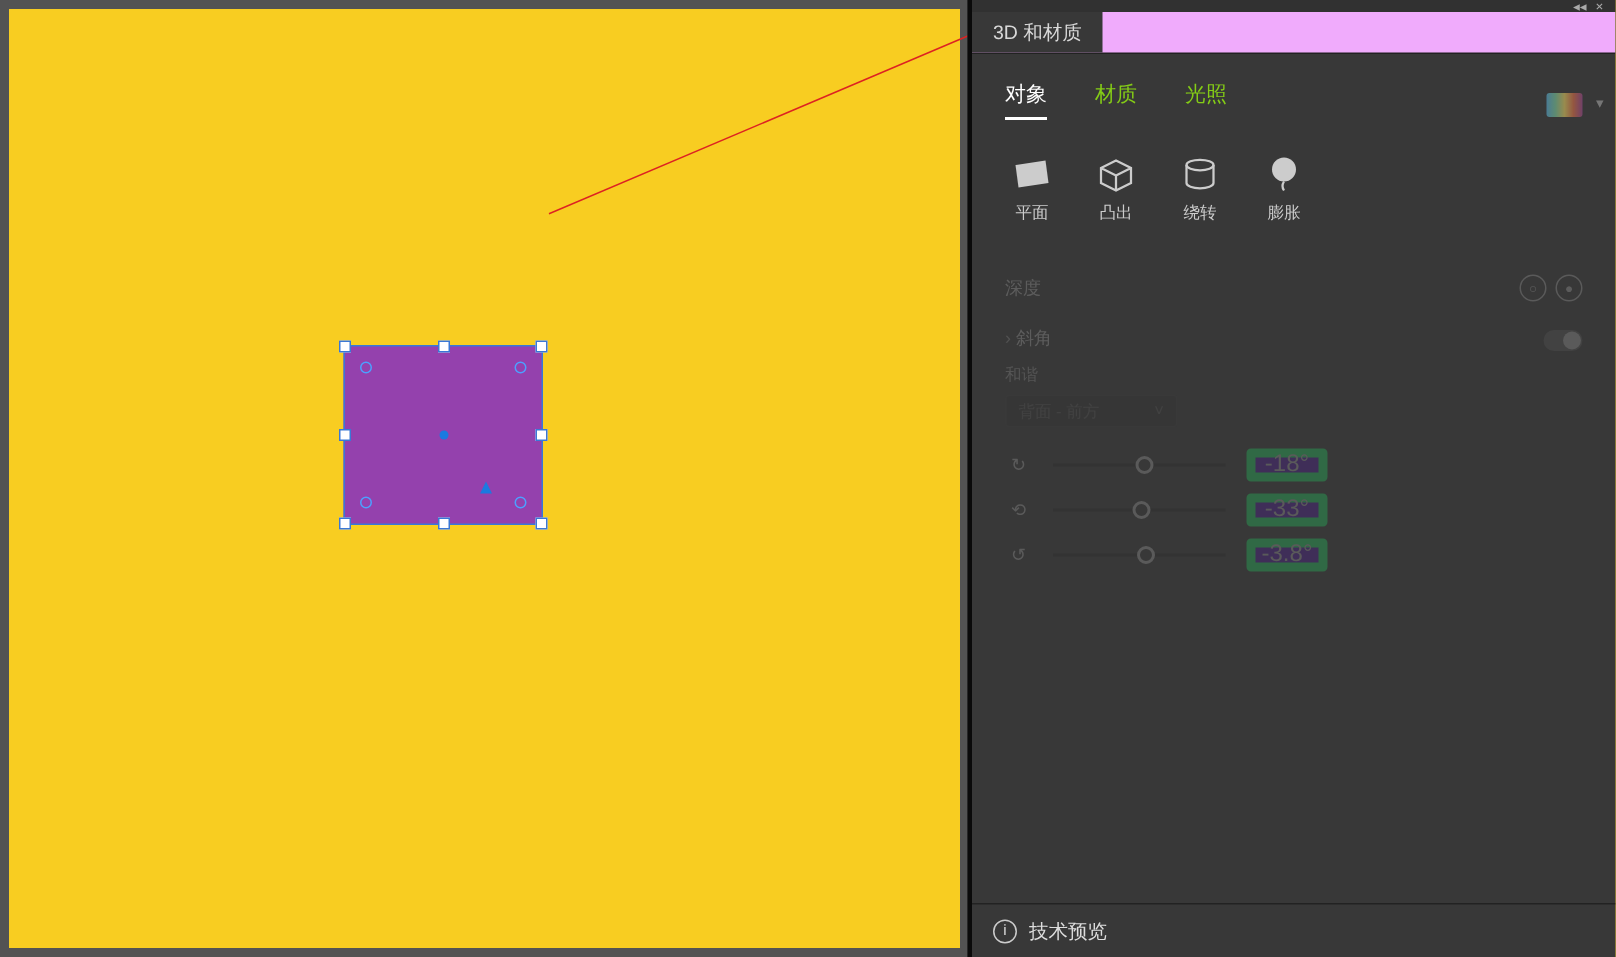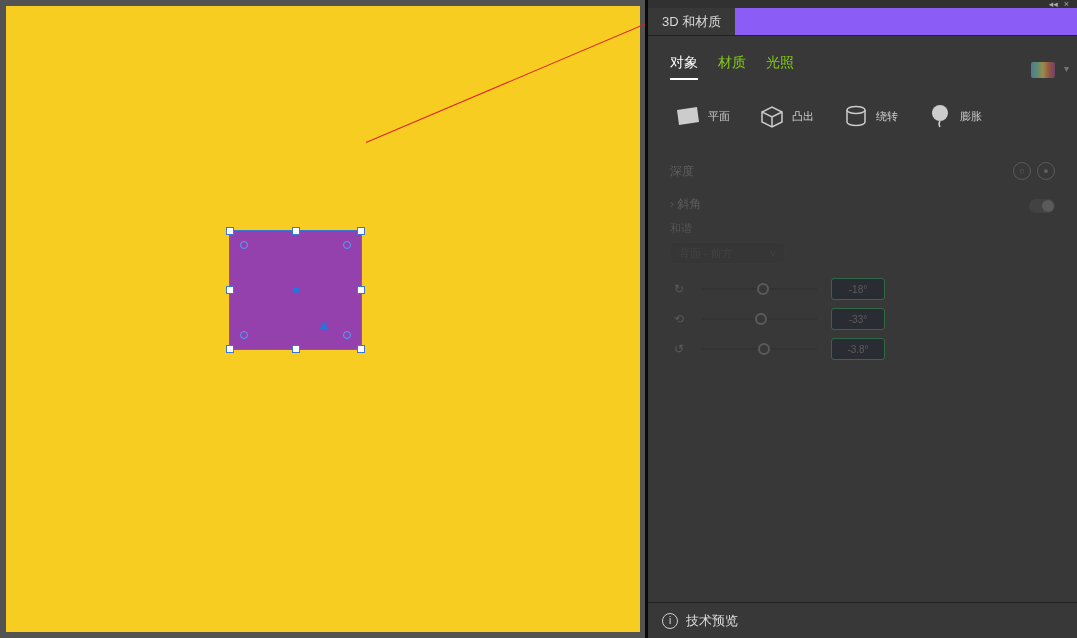--- a/index.html
+++ b/index.html
@@ -15,46 +15,46 @@
 .handle.mr { right: -4px; top: 50%; transform: translateY(-50%); }
 .anchor { position: absolute; width: 8px; height: 8px; border: 1.5px solid #4da0ff; border-radius: 50%; }
 .anchor.tl { left: 10px; top: 10px; } .anchor.tr { right: 10px; top: 10px; }
 .anchor.bl { left: 10px; bottom: 10px; } .anchor.br { right: 10px; bottom: 10px; }
 .center-dot { position: absolute; left: 50%; top: 50%; width: 6px; height: 6px; background: #1b7ae0; border-radius: 50%; transform: translate(-50%,-50%); }
 .tri { position: absolute; left: 90px; top: 90px; width: 0; height: 0; border-left: 4px solid transparent; border-right: 4px solid transparent; border-bottom: 8px solid #1b7ae0; }
 .arrow-line { position: absolute; left: 360px; top: 136px; width: 370px; height: 1px; background: #d22; transform-origin: left center; transform: rotate(-23deg); }
 .arrow-line:after { content:''; position:absolute; right:-2px; top:-3px; border-left:8px solid #d22; border-top:4px solid transparent; border-bottom:4px solid transparent; }
 .panel { position: absolute; right: 0; top: 0; width: 432px; height: 638px; background: #383838; border-left: 3px solid #0a0a0a; display: flex; flex-direction: column; }
 .panel-topbar { height: 8px; background: #313131; display:flex; justify-content:flex-end; align-items:center; padding-right:8px; gap:6px; font-size:9px; color:#aaa; }
-.panel-tabs { display: flex; height: 28px; align-items: center; background: #8b5cf6; border-bottom: 1px solid #222; }
+.panel-tabs { display: flex; height: 28px; align-items: center; background: #f0abfc; border-bottom: 1px solid #222; }
 .panel-tab { padding: 0 14px; height: 100%; display: flex; align-items: center; font-size: 13px; color: #d8d8d8; cursor: pointer; }
 .panel-tab.active { background: #383838; }
 .panel-body { flex: 1; padding: 18px 22px 0 22px; color: #a0a0a0; font-size: 12px; overflow: hidden; }
-.subtabs { display: flex; gap: 20px; margin-bottom: 20px; }
+.subtabs { display: flex; gap: 32px; margin-bottom: 20px; }
 .subtab { font-size: 14px; color: #84cc16; cursor: pointer; padding-bottom: 6px; }
 .subtab.active { color: #fff; border-bottom: 2px solid #fff; }
 .section-label { font-size: 11px; color: #b5b5b5; margin-bottom: 12px; }
 .type-row { display: flex; gap: 20px; margin-bottom: 22px; }
-.type-btn { display: flex; flex-direction: row; align-items: center; gap: 6px; cursor: pointer; padding: 4px; }
+.type-btn { display: flex; flex-direction: column; align-items: center; gap: 6px; cursor: pointer; padding: 4px; }
 .type-icon { width: 28px; height: 24px; display:flex; align-items:center; justify-content:center; color:#ccc; }
 .type-lbl { font-size: 11px; color: #ccc; }
 .row-dim { display: flex; justify-content: space-between; align-items: flex-end; padding: 8px 0; opacity: .35; font-size: 12px; }
 .circle-pair { display:flex; gap:6px; }
 .circ { width:18px; height:18px; border:1.5px solid #999; border-radius:50%; display:flex; align-items:center; justify-content:center; font-size:9px; }
 .toggle { width:26px; height:14px; border-radius:8px; background:#555; position:relative; }
 .toggle:after { content:''; position:absolute; right:1px; top:1px; width:12px; height:12px; background:#999; border-radius:50%; }
 .disclosure:before { content:'›'; display:inline-block; transform: rotate(90deg); margin-right:6px; opacity:.4; }
 .disclosure { opacity:.35; padding:8px 0; font-size:12px; }
 .preset-select { width:115px; height:22px; background:#2e2e2e; border:1px solid #444; border-radius:3px; display:flex; align-items:center; padding:0 8px; font-size:11px; color:#888; opacity:.35; justify-content:space-between; margin-top:6px; }
 .slider-group { opacity:.35; margin-top:10px; }
 .slider-row { display:flex; align-items:center; gap:14px; height:30px; }
 .slider-icon { width:18px; height:18px; display:flex; align-items:center; justify-content:center; color:#999; }
 .slider-track { flex:0 0 115px; height:2px; background:#2a2a2a; position:relative; }
 .slider-thumb { position:absolute; top:-5px; width:12px; height:12px; border:2px solid #999; border-radius:50%; background:#383838; }
-.slider-val { width:54px; height:22px; background:#0f172a; border:1px solid #22c55e; border-radius:3px; display:flex; align-items:center; justify-content:center; font-size:10px; color:#999; }
+.slider-val { width:54px; height:22px; background:#4c1d95; border:6px solid #22c55e; border-radius:3px; display:flex; align-items:center; justify-content:center; font-size:16px; color:#999; }
 .panel-footer { height: 36px; border-top: 1px solid #222; display:flex; align-items:center; padding:0 14px; gap:8px; font-size:13px; color:#ddd; }
 .info-icon { width:16px; height:16px; border:1.5px solid #ccc; border-radius:50%; display:flex; align-items:center; justify-content:center; font-size:10px; }
 .gradient-icon { position:absolute; right:22px; top:62px; width:24px; height:16px; background: linear-gradient(90deg,#5ab3e0,#7dd0a0,#e8d060,#e07048,#a04890); border-radius:2px; opacity:.55; }
 .gradient-icon:after { content:'▾'; position:absolute; right:-14px; top:1px; font-size:10px; color:#aaa; }
 </style>
 </head>
 <body>
 
 <div class="canvas-area">
   <div class="selected-rect">

